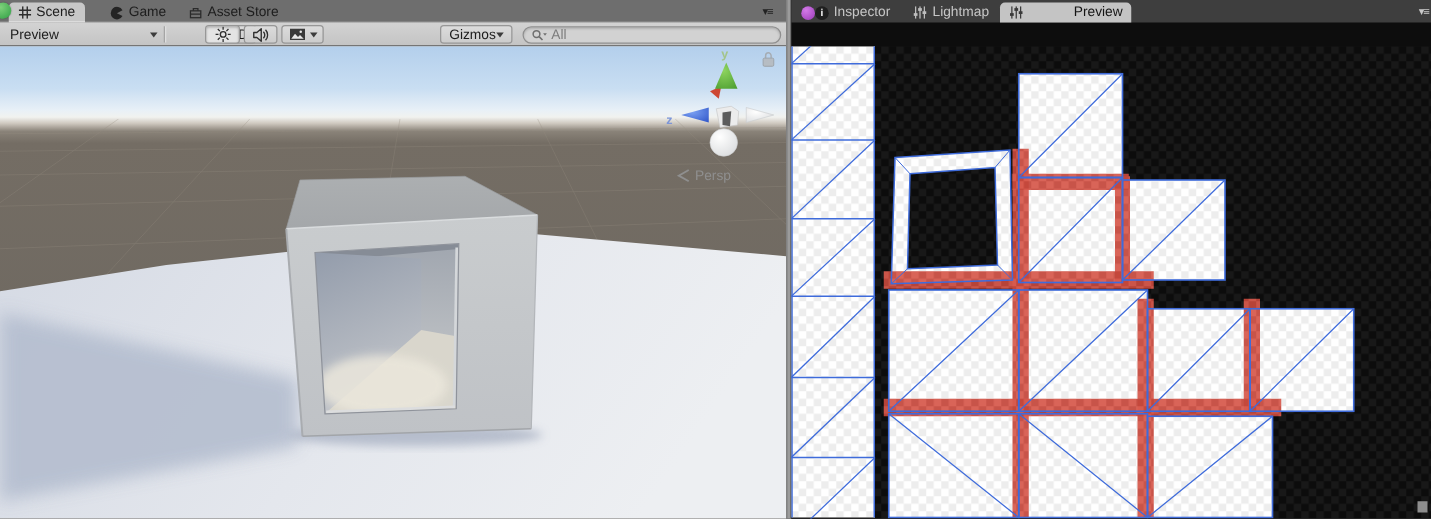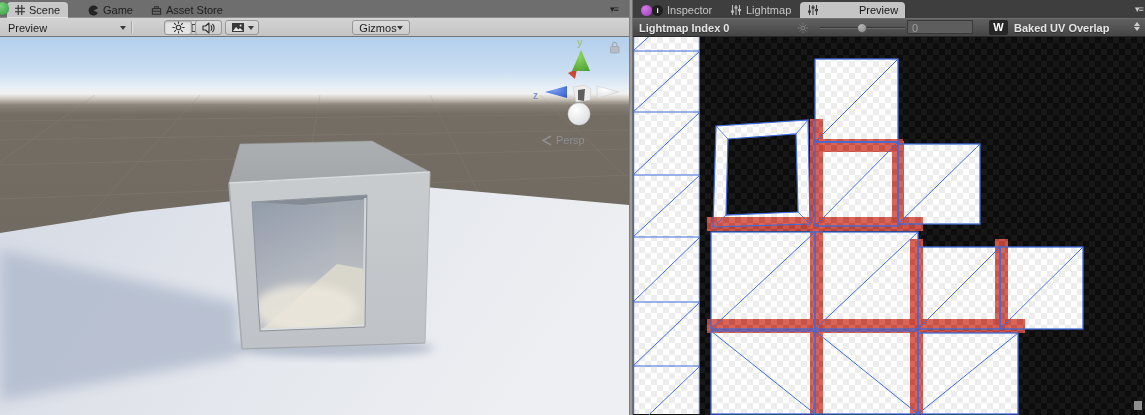--- a/index.html
+++ b/index.html
@@ -105,20 +105,28 @@
         <svg width="14" height="11" viewBox="0 0 14 11">
           <rect x="1" y="1" width="12" height="9" fill="#3a3a3a"></rect>
           <path d="M2 9 5 5l2.4 2.6L9 6l3 3z" fill="#e8e8e8"></path>
           <circle cx="9.6" cy="3.4" r="1" fill="#e8e8e8"></circle>
         </svg>
         <span class="caret" style="margin-left:3px;"></span>
       </div>
       <div class="tb-item tb-btn" style="left:352px; width:58px; justify-content:center; padding:0 5px;">
         <span>Gizmos</span>
         <span class="caret"></span>
+      </div>
+      <div class="search">
+        <svg width="13" height="11" viewBox="0 0 13 11">
+          <circle cx="4.2" cy="4.2" r="2.7" fill="none" stroke="#6f6f6f" stroke-width="1.2"></circle>
+          <path d="M6.3 6.3 9 9" stroke="#6f6f6f" stroke-width="1.3"></path>
+          <path d="M9.5 3.5h3l-1.5 2z" fill="#6f6f6f"></path>
+        </svg>
+        <span class="ph">All</span>
       </div>
     </div>
 
     <div class="scene-wrap">
       <svg width="629" height="378" viewBox="0 0 629 378">
         <defs>
           <linearGradient id="sky" x1="0" y1="0" x2="0" y2="1">
             <stop offset="0" stop-color="#b3cfec"></stop>
               <stop offset=".09" stop-color="#c9def2"></stop>
             <stop offset=".135" stop-color="#e8f0f7"></stop>
@@ -259,39 +267,20 @@
           <path d="M2.5 0v10M6 0v10M9.5 0v10" stroke="#3a3a3a" stroke-width="1"></path>
           <rect x="1" y="5.5" width="3" height="2.2" fill="#3a3a3a"></rect>
             <rect x="4.5" y="1.5" width="3" height="2.2" fill="#3a3a3a"></rect>
             <rect x="8" y="4" width="3" height="2.2" fill="#3a3a3a"></rect>
         </svg>
         <span>Preview</span>
       </div>
       <span class="menu-glyph" style="left:502px; color:#c9c9c9;">▾≡</span>
     </div>
 
-    <div class="lm-bar">
-      <span class="lm-title">Lightmap Index 0</span>
-      <svg style="position:absolute; left:164px; top:3px;" width="12" height="12" viewBox="0 0 14 14">
-        <circle cx="7" cy="7" r="2.2" fill="none" stroke="#8b8b8b" stroke-width="1.1"></circle>
-        <g stroke="#8b8b8b" stroke-width="1">
-            <path d="M7 1v2M7 11v2M1 7h2M11 7h2M3 3l1.4 1.4M9.6 9.6 11 11M11 3 9.6 4.4M4.4 9.6 3 11"></path>
-          </g>
-      </svg>
-      <div class="slider-track">
-        <div class="slider-knob" style="left:37px; top:-4px;"></div>
-      </div>
-      <div class="lm-field">0</div>
-      <div class="w-badge">W</div>
-      <span class="lm-mode">Baked UV Overlap</span>
-      <span class="updown">
-          <i class="up"></i>
-          <i class="dn"></i>
-        </span>
-    </div>
 
     <div class="uv-wrap">
       <svg id="uvsvg" width="512" height="378" viewBox="0 0 512 378">
           <defs>
             <pattern id="dk" width="12" height="12" patternUnits="userSpaceOnUse">
               <rect x="0" y="0" width="12" height="12" fill="#0c0c0c"></rect>
               <rect x="0" y="0" width="6" height="6" fill="#181818"></rect>
               <rect x="6" y="6" width="6" height="6" fill="#181818"></rect>
             </pattern>
             <pattern id="lc" width="12" height="12" patternUnits="userSpaceOnUse">

